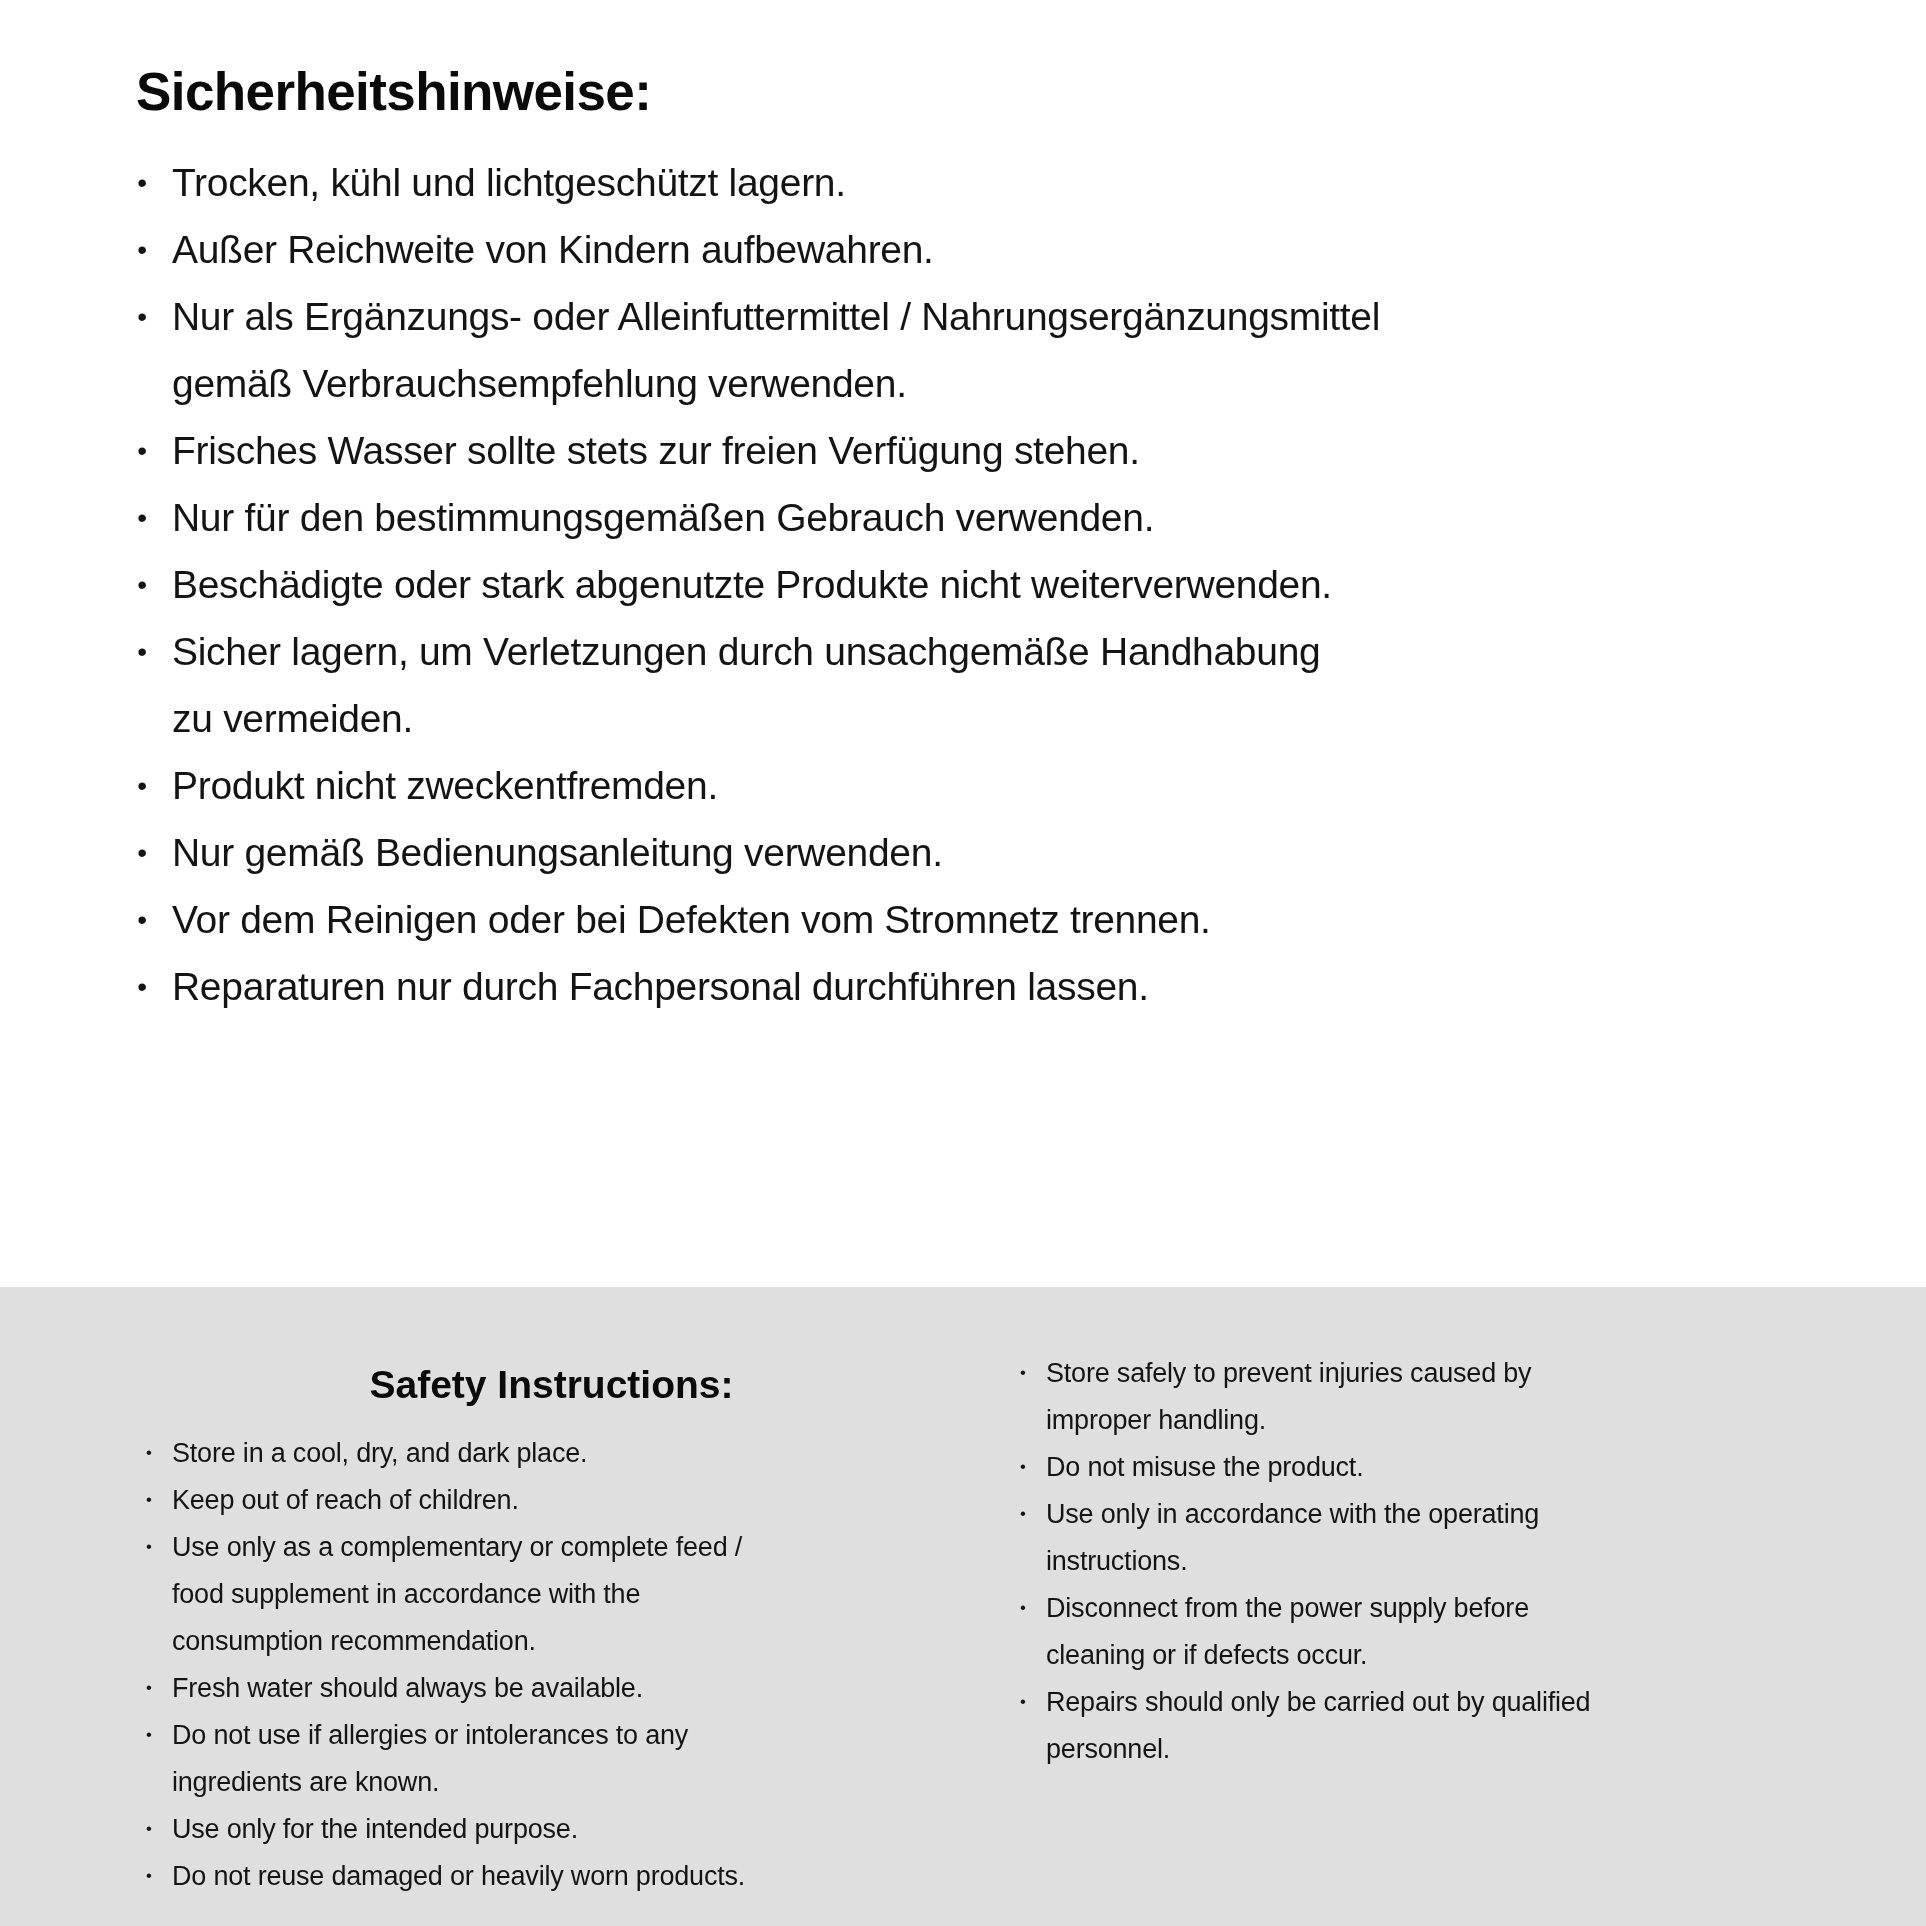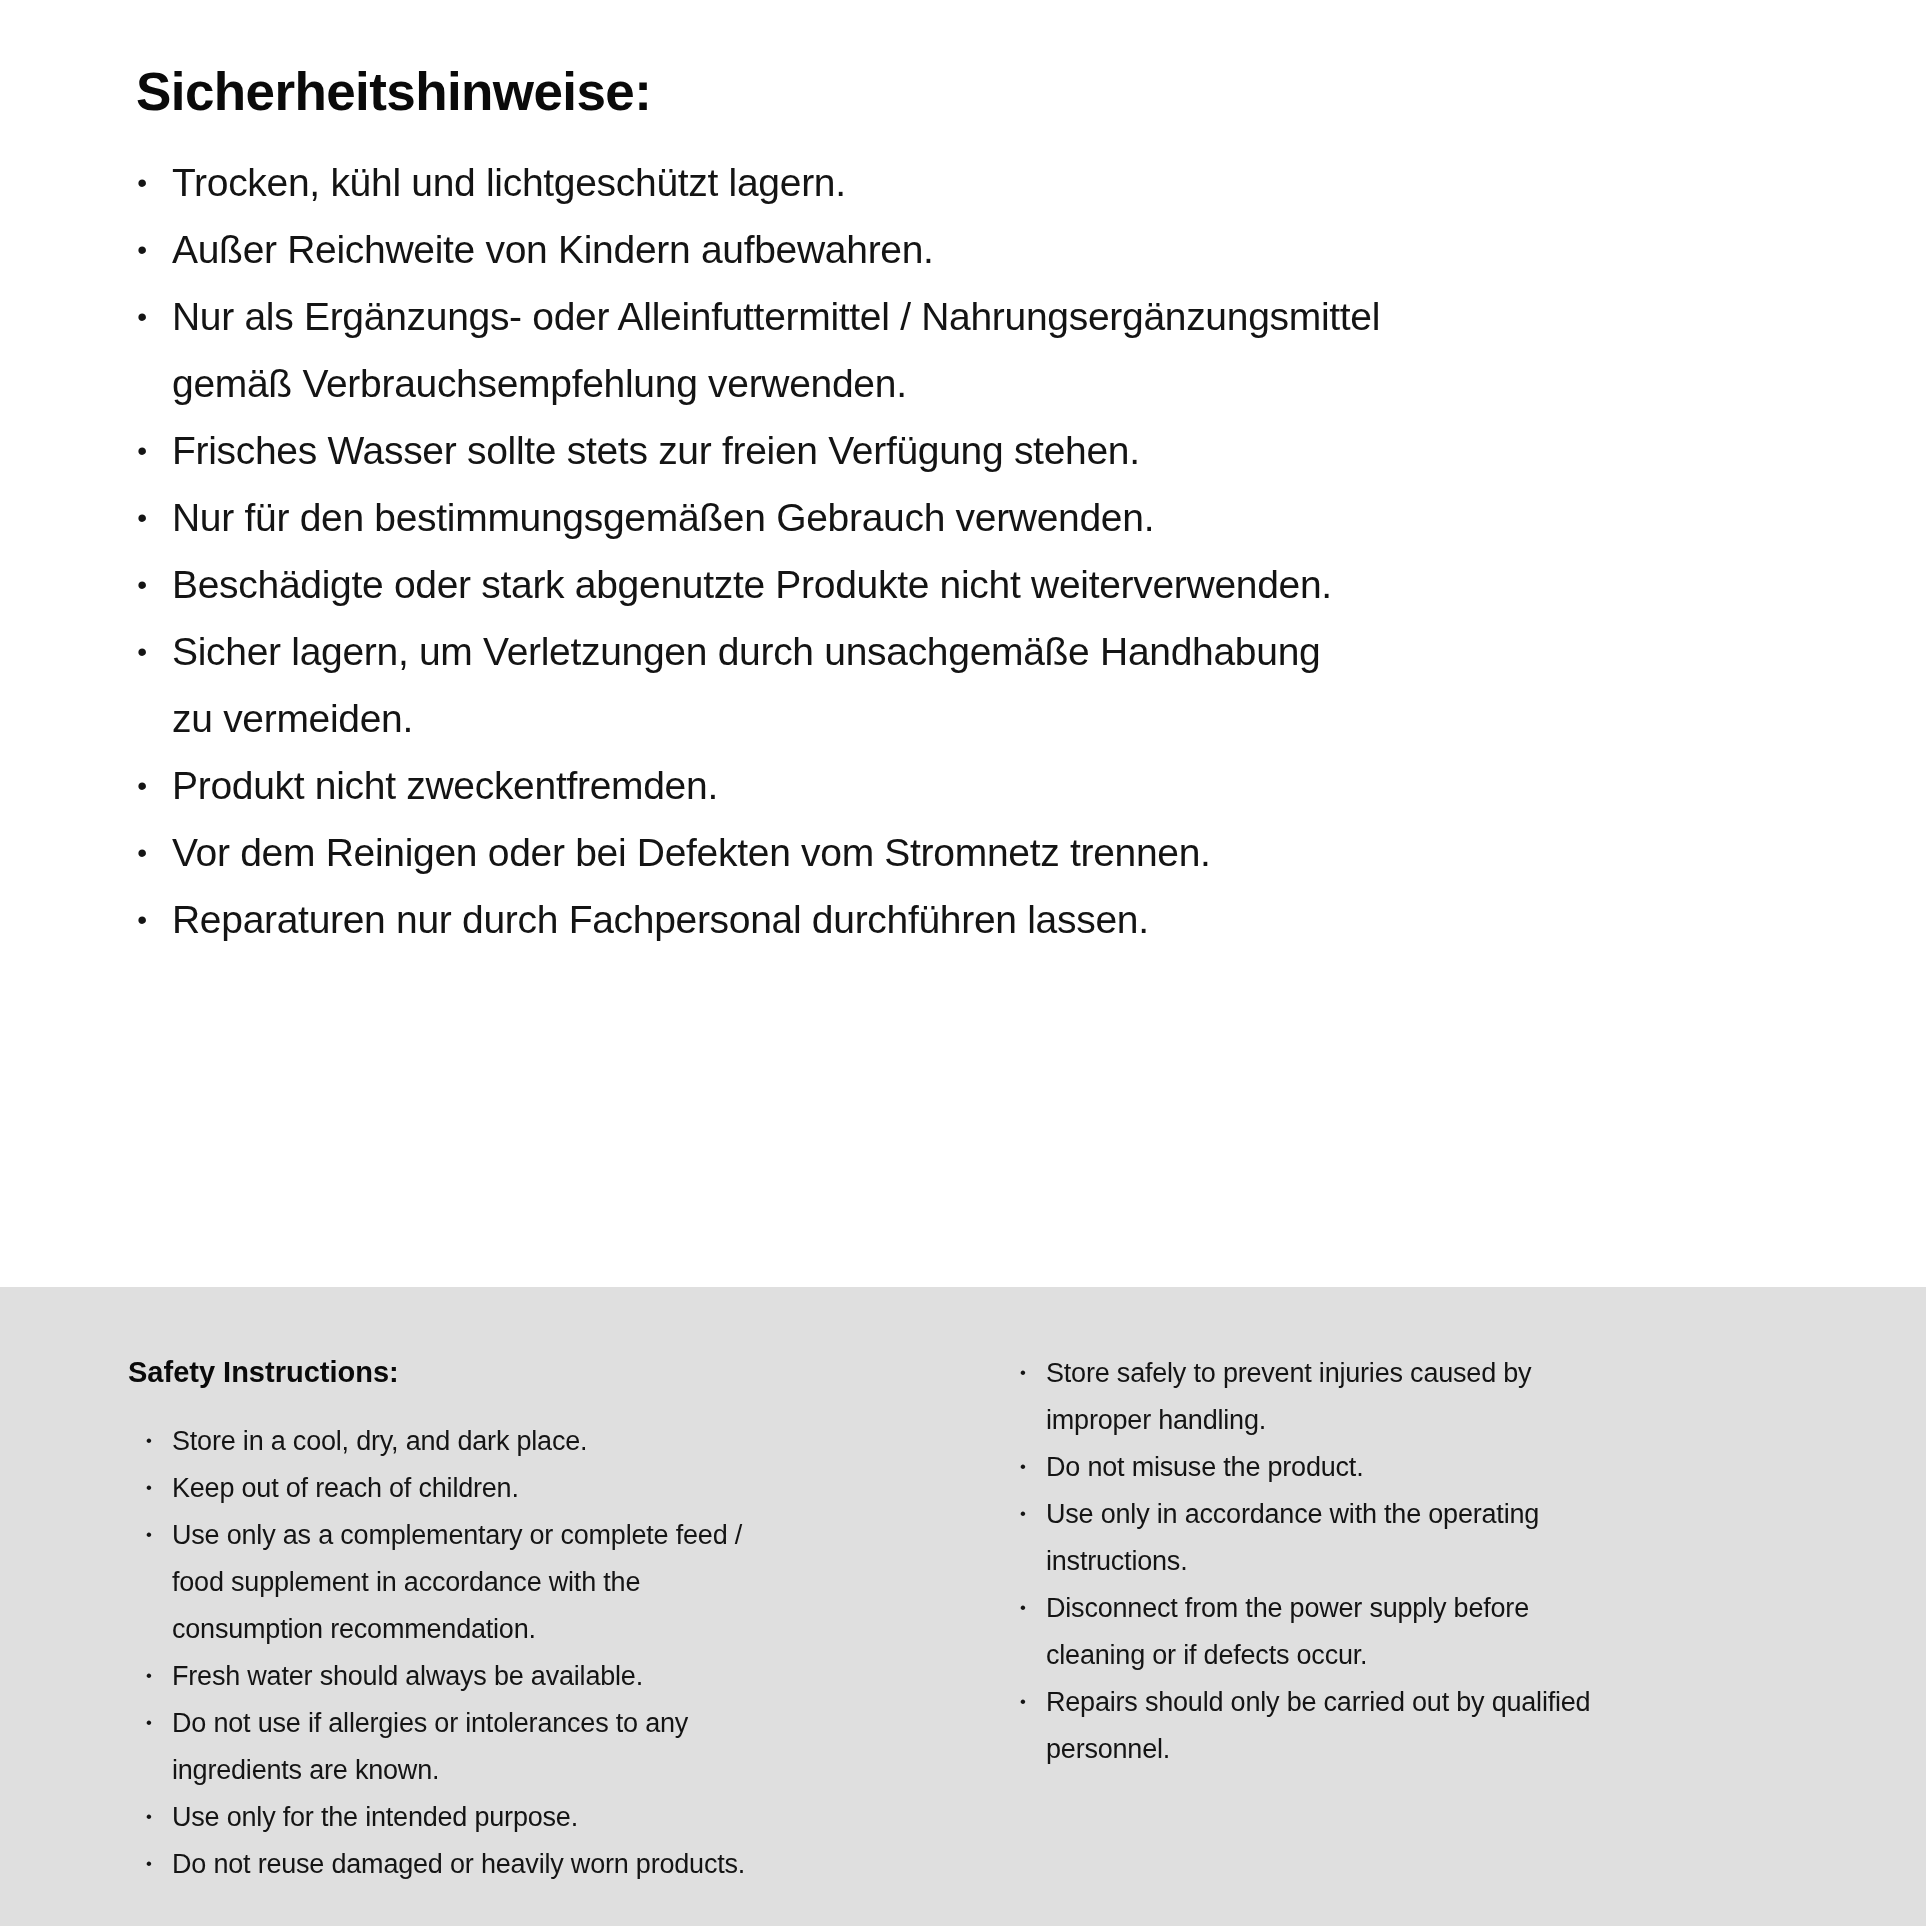--- a/index.html
+++ b/index.html
@@ -71,25 +71,26 @@
   }
   .col-left {
     width: 847px;
     flex: 0 0 auto;
   }
   .col-right {
     flex: 1 1 auto;
     min-width: 0;
   }
   .english-title {
-    margin: 0;
-    font-size: 29px;
+    margin: 12px;
+    font-size: 39px;
     line-height: 45px;
     font-weight: bold;
     color: #0a0a0a;
+    text-align: center;
   }
   .col-left ul.bullet-list {
     margin-top: 23px;
     margin-left: 18px;
   }
   .col-right ul.bullet-list {
     margin-top: 0;
   }
   .english-section li {
     position: relative;
@@ -118,20 +119,21 @@
       <li><span class="item-text">Trocken, kühl und lichtgeschützt lagern.</span></li>
       <li><span class="item-text">Außer Reichweite von Kindern aufbewahren.</span></li>
       <li><span class="item-text">Nur als Ergänzungs- oder Alleinfuttermittel / Nahrungsergänzungsmittel
 gemäß Verbrauchsempfehlung verwenden.</span></li>
       <li><span class="item-text">Frisches Wasser sollte stets zur freien Verfügung stehen.</span></li>
       <li><span class="item-text">Nur für den bestimmungsgemäßen Gebrauch verwenden.</span></li>
       <li><span class="item-text">Beschädigte oder stark abgenutzte Produkte nicht weiterverwenden.</span></li>
       <li><span class="item-text">Sicher lagern, um Verletzungen durch unsachgemäße Handhabung
 zu vermeiden.</span></li>
       <li><span class="item-text">Produkt nicht zweckentfremden.</span></li>
+      <li><span class="item-text">Nur gemäß Bedienungsanleitung verwenden.</span></li>
       <li><span class="item-text">Vor dem Reinigen oder bei Defekten vom Stromnetz trennen.</span></li>
       <li><span class="item-text">Reparaturen nur durch Fachpersonal durchführen lassen.</span></li>
     </ul>
   </section>
 
   <section class="english-section">
     <div class="col-left">
       <h2 class="english-title">Safety Instructions:</h2>
       <ul class="bullet-list">
         <li><span class="item-text">Store in a cool, dry, and dark place.</span></li>

